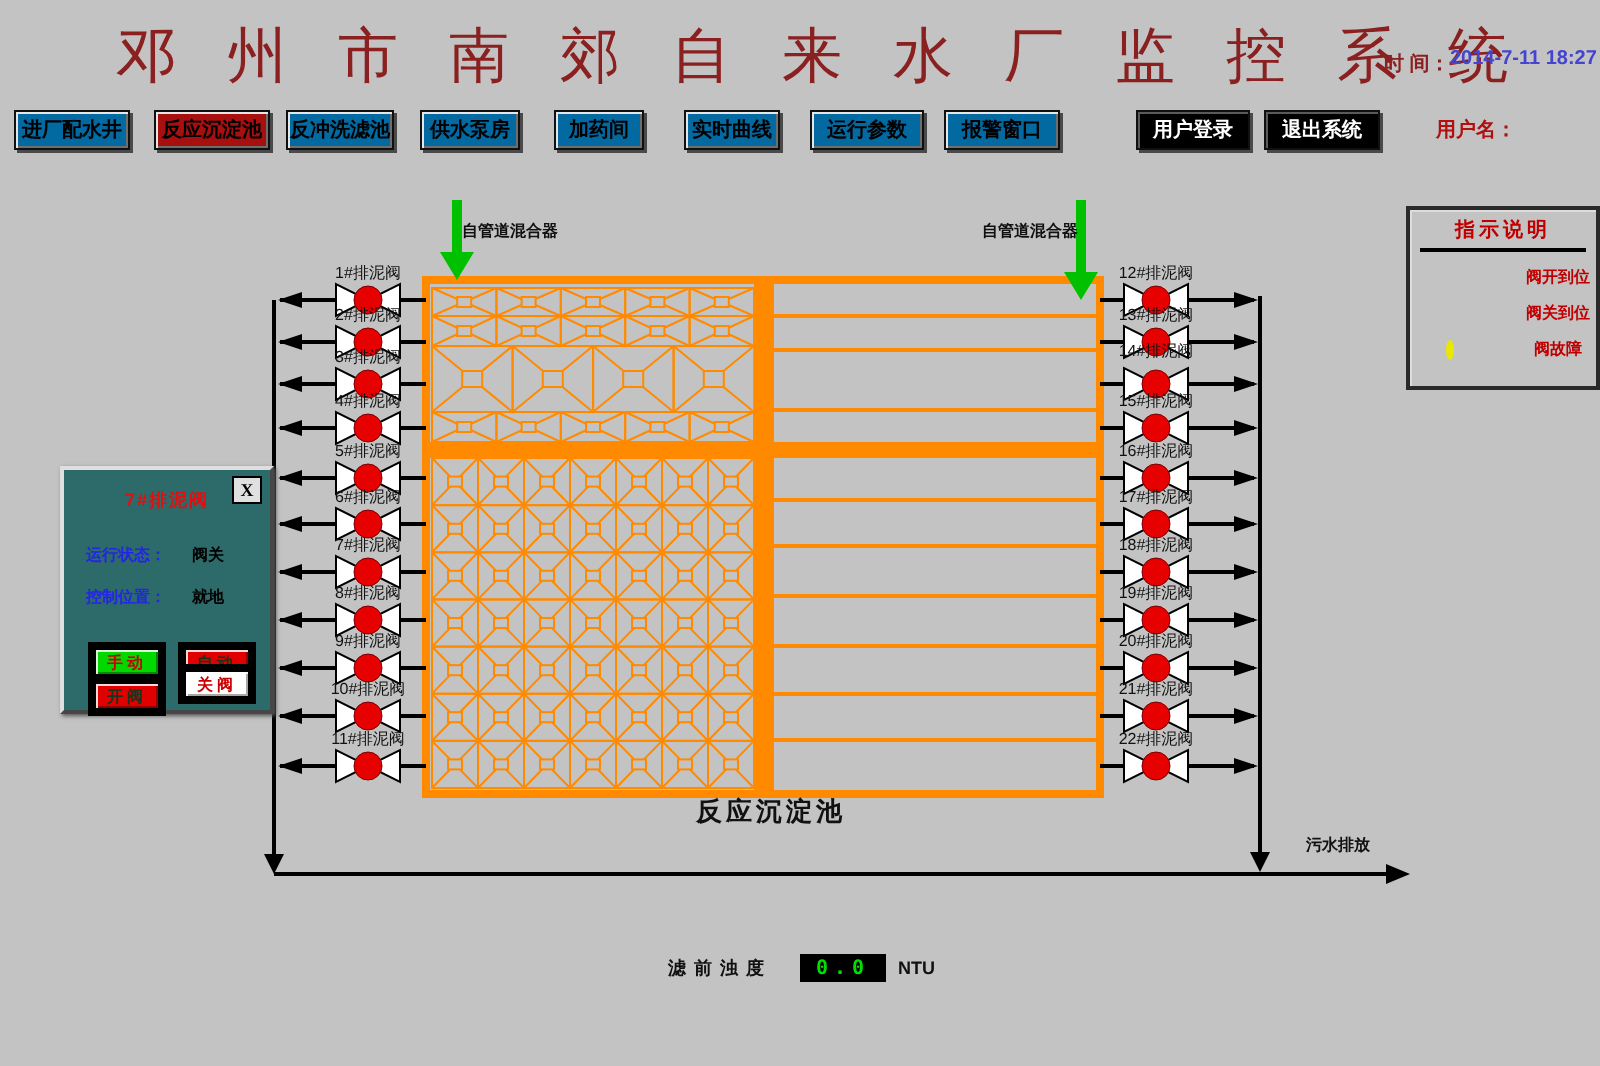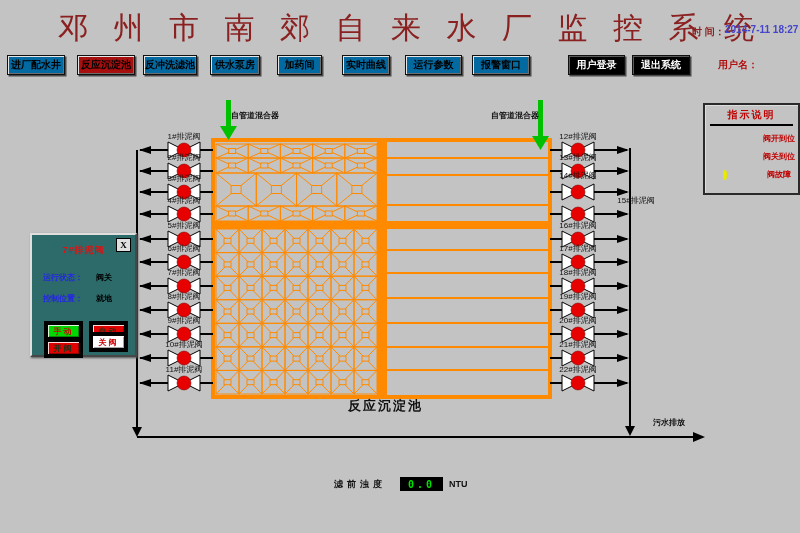--- a/index.html
+++ b/index.html
@@ -553,21 +553,21 @@
       <div class="vlabel" style="left: 154px; top: 220px;">5#排泥阀</div>
       <div class="vlabel" style="left: 154px; top: 243px;">6#排泥阀</div>
       <div class="vlabel" style="left: 154px; top: 267px;">7#排泥阀</div>
       <div class="vlabel" style="left: 154px; top: 291px;">8#排泥阀</div>
       <div class="vlabel" style="left: 154px; top: 315px;">9#排泥阀</div>
       <div class="vlabel" style="left: 154px; top: 339px;">10#排泥阀</div>
       <div class="vlabel" style="left: 154px; top: 364px;">11#排泥阀</div>
       <div class="vlabel" style="left: 548px; top: 131px;">12#排泥阀</div>
       <div class="vlabel" style="left: 548px; top: 152px;">13#排泥阀</div>
       <div class="vlabel" style="left: 548px; top: 170px;">14#排泥阀</div>
-      <div class="vlabel" style="left: 560px; top: 195px; padding-left: 46px;">15#排泥阀</div>
+      <div class="vlabel" style="left: 548px; top: 195px;">15#排泥阀</div>
       <div class="vlabel" style="left: 548px; top: 220px;">16#排泥阀</div>
       <div class="vlabel" style="left: 548px; top: 243px;">17#排泥阀</div>
       <div class="vlabel" style="left: 548px; top: 267px;">18#排泥阀</div>
       <div class="vlabel" style="left: 548px; top: 291px;">19#排泥阀</div>
       <div class="vlabel" style="left: 548px; top: 315px;">20#排泥阀</div>
       <div class="vlabel" style="left: 548px; top: 339px;">21#排泥阀</div>
       <div class="vlabel" style="left: 548px; top: 364px;">22#排泥阀</div>
     </div>
 
   <div class="abs popup">

